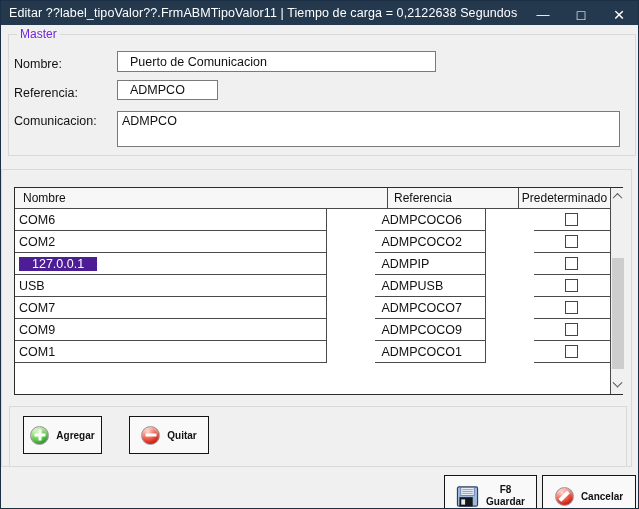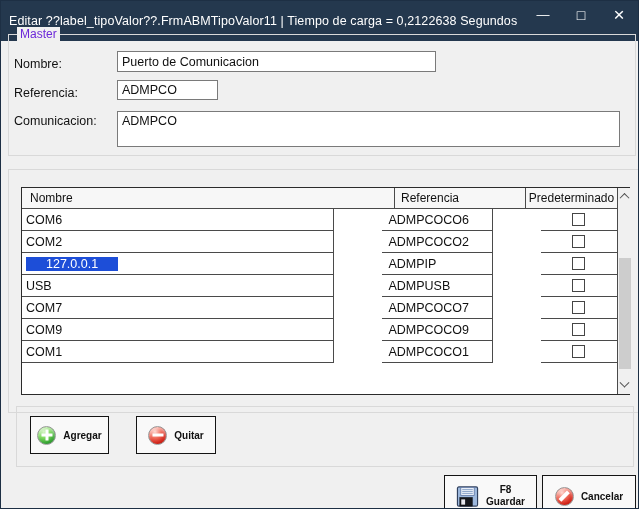--- a/index.html
+++ b/index.html
@@ -9,21 +9,21 @@
   .window {
     position: relative;
     width: 639px; height: 509px;
     background: #f0f0f0;
     border: 1px solid #1d2f44;
     overflow: hidden;
   }
 
   
   .titlebar {
-    position:absolute; left:0; top:0; width:100%; height:40px;
+    position:absolute; left:0; top:0; width:100%; height:24px;
     background:#24384E; color:#fff;
     display:flex; align-items:center;
   }
   .titlebar-text {
     padding-left:8px; font-size:12.5px; white-space:nowrap;
     letter-spacing:0.1px;
   }
   .win-controls { position:absolute; right:0; top:0; height:28px; display:flex; }
   .win-btn {
     width:38px; height:28px; display:flex; align-items:center; justify-content:center;
@@ -40,21 +40,21 @@
   .groupbox-legend {
     position:absolute; top:-8px; left:8px; background:#f0f0f0;
     font-size:12px; color:#6d28d9; padding:0 3px;
   }
 
   .form-label { position:absolute; font-size:12.5px; color:#111; }
 
   .text-input {
     position:absolute; border:1px solid #7a7a7a; background:#fff;
     font-family:"Liberation Sans", sans-serif; font-size:12.5px; color:#111;
-    padding:0 4px; outline:none;
+    padding:0 12px; outline:none;
   }
   textarea.text-input { resize:none; padding:2px 4px; line-height:1.25; }
 
   
   .grid {
     position:absolute; left:12px; top:17px; width:609px; height:208px;
     background:#fff; border:1px solid #2b2b2b; display:flex;
   }
   .grid-main { width:595px; display:flex; flex-direction:column; }
   .grid-header { display:flex; height:21px; background:#f7f7f7; }
@@ -67,21 +67,21 @@
     font-size:12.5px; color:#111; display:flex; align-items:center;
     border-right:1px solid #4a4a4a; border-bottom:1px solid #4a4a4a;
     overflow:hidden; white-space:nowrap;
   }
   .c-nombre { width:373px; padding-left:4px; }
   .c-ref    { width:131px; padding-left:6px; }
   .c-pred   { width:91px;  justify-content:center; border-right:none !important; }
   .grid-header .c-nombre { padding-left:8px; }
   .grid-header .c-pred { justify-content:center; padding-left:0; }
 
-  .sel-text { background:#1d4ed8; color:#fff; padding:0 20px; }
+  .sel-text { background:#4c1d95; color:#fff; padding:0 13px; }
 
   .checkbox {
     width:13px; height:13px; background:#fff; border:1px solid #454545;
     display:inline-block;
   }
 
   
   .vscroll {
     width:14px; background:#f0f0f0; border-left:1px solid #4a4a4a;
     position:relative; display:flex; flex-direction:column; align-items:center;
@@ -146,21 +146,21 @@
 
   <span class="form-label" style="left:13px; top:56px;">Nombre:</span>
   <input class="text-input" style="left: 116px; top: 50px; width: 319px; height: 21px;" value="Puerto de Comunicacion">
 
   <span class="form-label" style="left:13px; top:85px;">Referencia:</span>
   <input class="text-input" style="left: 116px; top: 79px; width: 101px; height: 20px;" value="ADMPCO">
 
   <span class="form-label" style="left:13px; top:113px;">Comunicacion:</span>
   <textarea class="text-input" style="left: 116px; top: 110px; width: 503px; height: 36px;">ADMPCO</textarea>
 
-  <div class="groupbox" style="left:7px; top:168px; width:631px; height:244px;">
+  <div class="groupbox" style="left:0; top:168px; width:631px; height:298px;">
 
     <div class="grid">
       <div class="grid-main">
 
         <div class="grid-header">
           <div class="hcell c-nombre">Nombre</div>
           <div class="hcell c-ref">Referencia</div>
           <div class="hcell c-pred">Predeterminado</div>
         </div>
 

